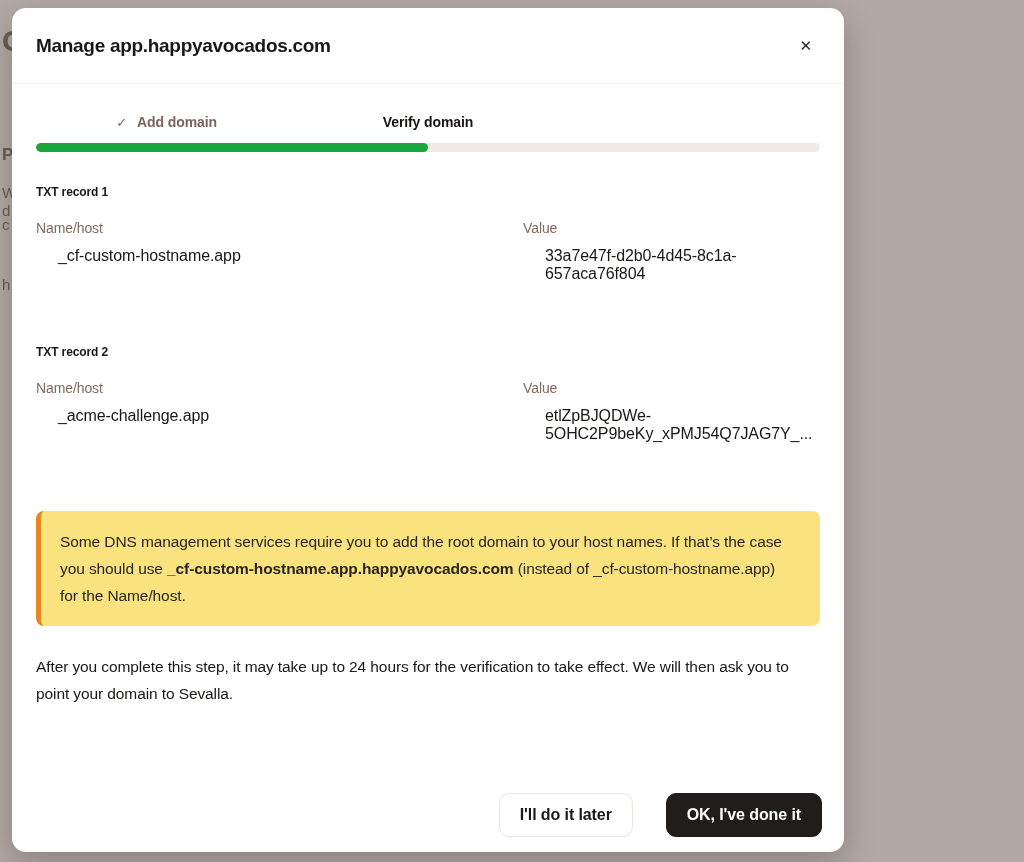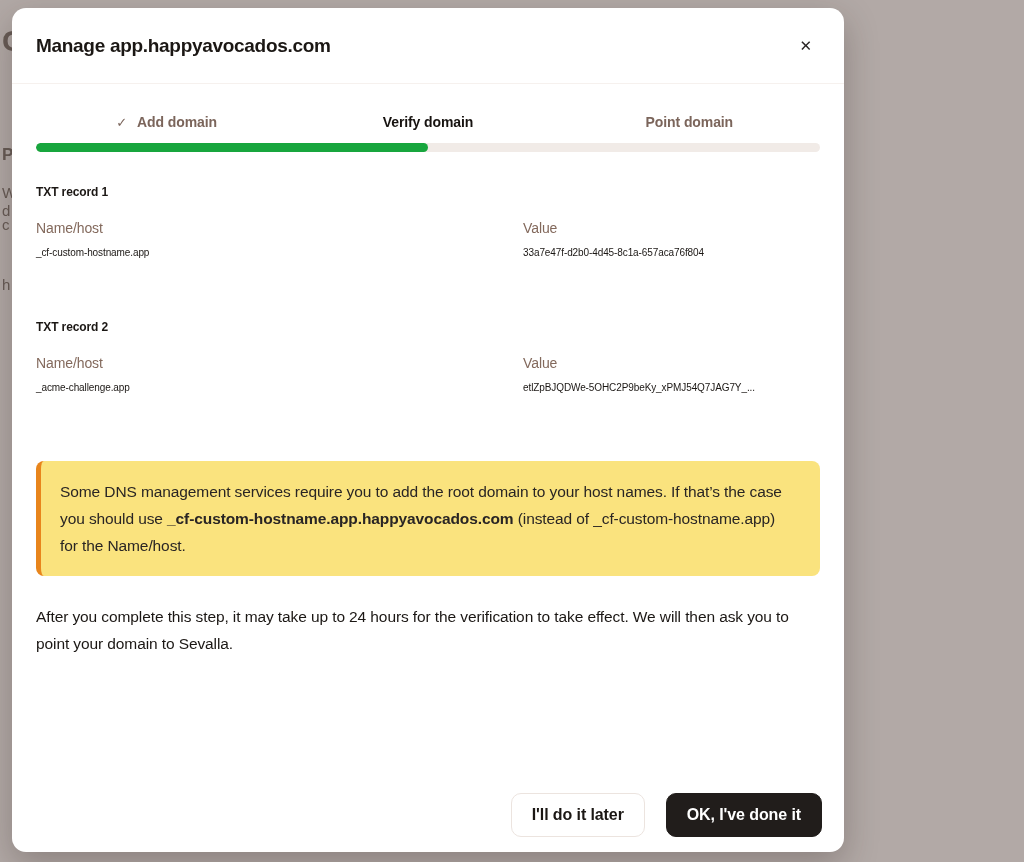--- a/index.html
+++ b/index.html
@@ -54,32 +54,32 @@
     display:inline-flex;width:15px;height:15px;border:1.4px solid #57534e;border-radius:50%;
     align-items:center;justify-content:center;font-size:10.5px;font-weight:600;color:#57534e;
     transform:translateY(2px);margin-left:3px;cursor:pointer;
   }
 
   .record{margin-top:33px;}
   .record + .record{margin-top:62px;}
   .record-title{font-size:12px;font-weight:700;color:var(--ink);}
   .rec-grid{display:grid;grid-template-columns:487px 1fr;row-gap:11px;margin-top:21px;}
   .rec-label{font-size:14px;color:var(--muted);}
-  .rec-value{font-size:10px;color:var(--ink);}
+  .rec-value{font-size:16px;color:var(--ink);margin-left:22px;}
 
   .alert{
     margin-top:68px;background:var(--warn-bg);border-left:5px solid var(--warn-border);
     border-radius:8px;padding:17px 24px 17px 19px;
     font-size:15.5px;line-height:27px;color:#292524;
   }
   .outro{margin-top:27px;}
 
   .modal-footer{
     flex:0 0 auto;display:flex;justify-content:flex-end;align-items:center;
-    gap:21px;padding:0 22px 15px 24px;
+    gap:33px;padding:0 22px 15px 24px;
   }
   .btn{
     font-family:inherit;font-size:16px;font-weight:700;letter-spacing:-0.1px;
     border-radius:10px;padding:11px 20px;cursor:pointer;line-height:20px;
   }
   .btn-secondary{background:#ffffff;border:1px solid #ece4df;color:var(--ink);}
   .btn-primary{background:#211d1b;border:1px solid #211d1b;color:#ffffff;}
 </style>
 </head>
 <body>
@@ -104,23 +104,20 @@
 
   <div class="modal-body">
 
     <div class="stepper">
       <div class="step done">
         <span class="check">✓</span>
         <span>Add domain</span>
       </div>
       <div class="step active">
         <span>Verify domain</span>
-      </div>
-      <div class="step">
-        <span>Point domain</span>
       </div>
     </div>
     <div class="progress-track">
       <div class="progress-fill" style="width: 50%;"></div>
     </div>
 
 
     <div class="record">
       <div class="record-title">TXT record 1</div>
       <div class="rec-grid">

